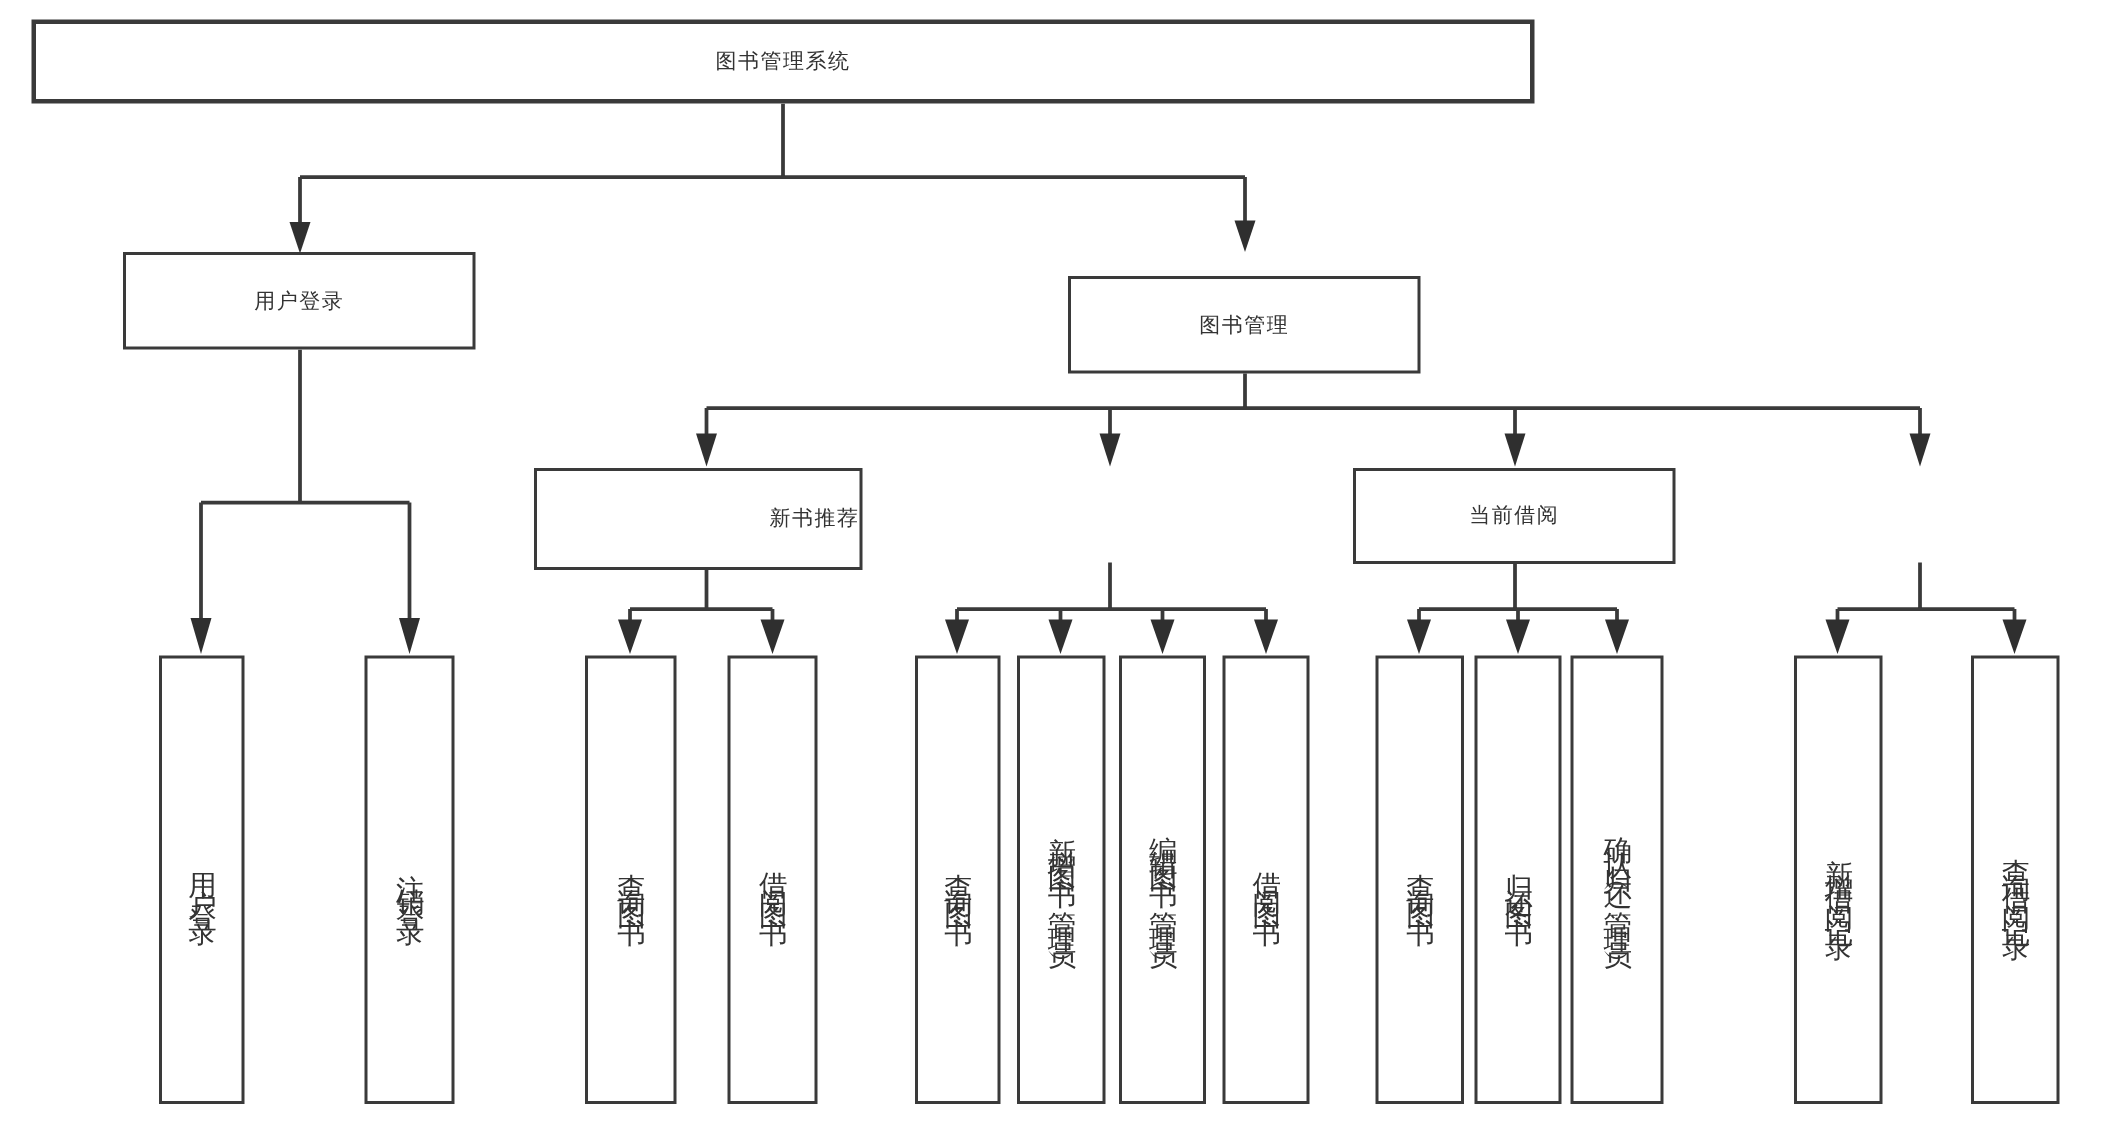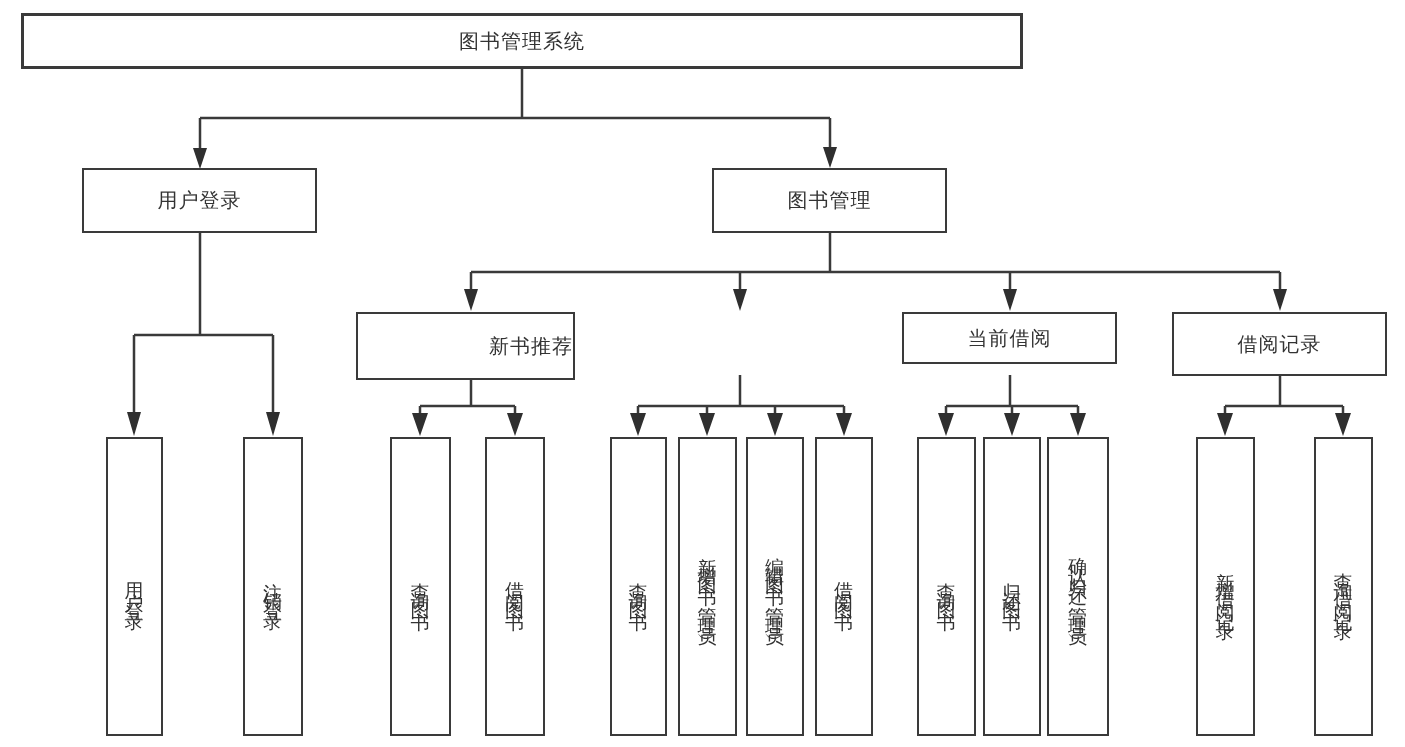--- a/index.html
+++ b/index.html
@@ -37,21 +37,21 @@
   }
   .node {
     position: absolute;
     background: var(--background);
     border: 2px solid var(--line);
     display: flex;
     align-items: center;
     justify-content: center;
     color: var(--text);
   }
-  .hbox { font-size: 20px; letter-spacing: 1px; }
+  .hbox { font-size: 14px; letter-spacing: 1px; }
   .root-box { border-width: 3px; }
   .vbox { top: 437px; height: 299px; }
   .vtext {
     writing-mode: vertical-rl;
     text-orientation: mixed;
     font-size: 19px;
     letter-spacing: 10px;
     line-height: 1;
     white-space: nowrap;
     color: var(--text);
@@ -121,32 +121,29 @@
     </g>
   </svg>
 
   <div class="node hbox root-box" style="left:21px; top:13px; width:1002px; height:56px;">
     <span>图书管理系统</span>
   </div>
 
   <div class="node hbox" style="left:82px; top:168px; width:235px; height:65px;">
     <span>用户登录</span>
   </div>
-  <div class="node hbox" style="left:712px; top:168px; width:235px; height:65px;">
+  <div class="node hbox" style="left:712px; top:184px; width:235px; height:65px;">
     <span>图书管理</span>
   </div>
 
   <div class="node hbox" style="left:356px; top:312px; width:219px; height:68px;justify-content:flex-end;">
     <span>新书推荐</span>
   </div>
-  <div class="node hbox" style="left:902px; top:312px; width:215px; height:52px;">
+  <div class="node hbox" style="left:902px; top:312px; width:215px; height:64px;">
     <span>当前借阅</span>
-  </div>
-  <div class="node hbox" style="left:1172px; top:312px; width:215px; height:64px;">
-    <span>借阅记录</span>
   </div>
 
   <div class="node vbox" style="left:106px; width:57px;">
     <span class="vtext">用户登录</span>
   </div>
   <div class="node vbox" style="left:243px; width:60px;">
     <span class="vtext">注销登录</span>
   </div>
 
   <div class="node vbox" style="left:390px; width:61px;">

